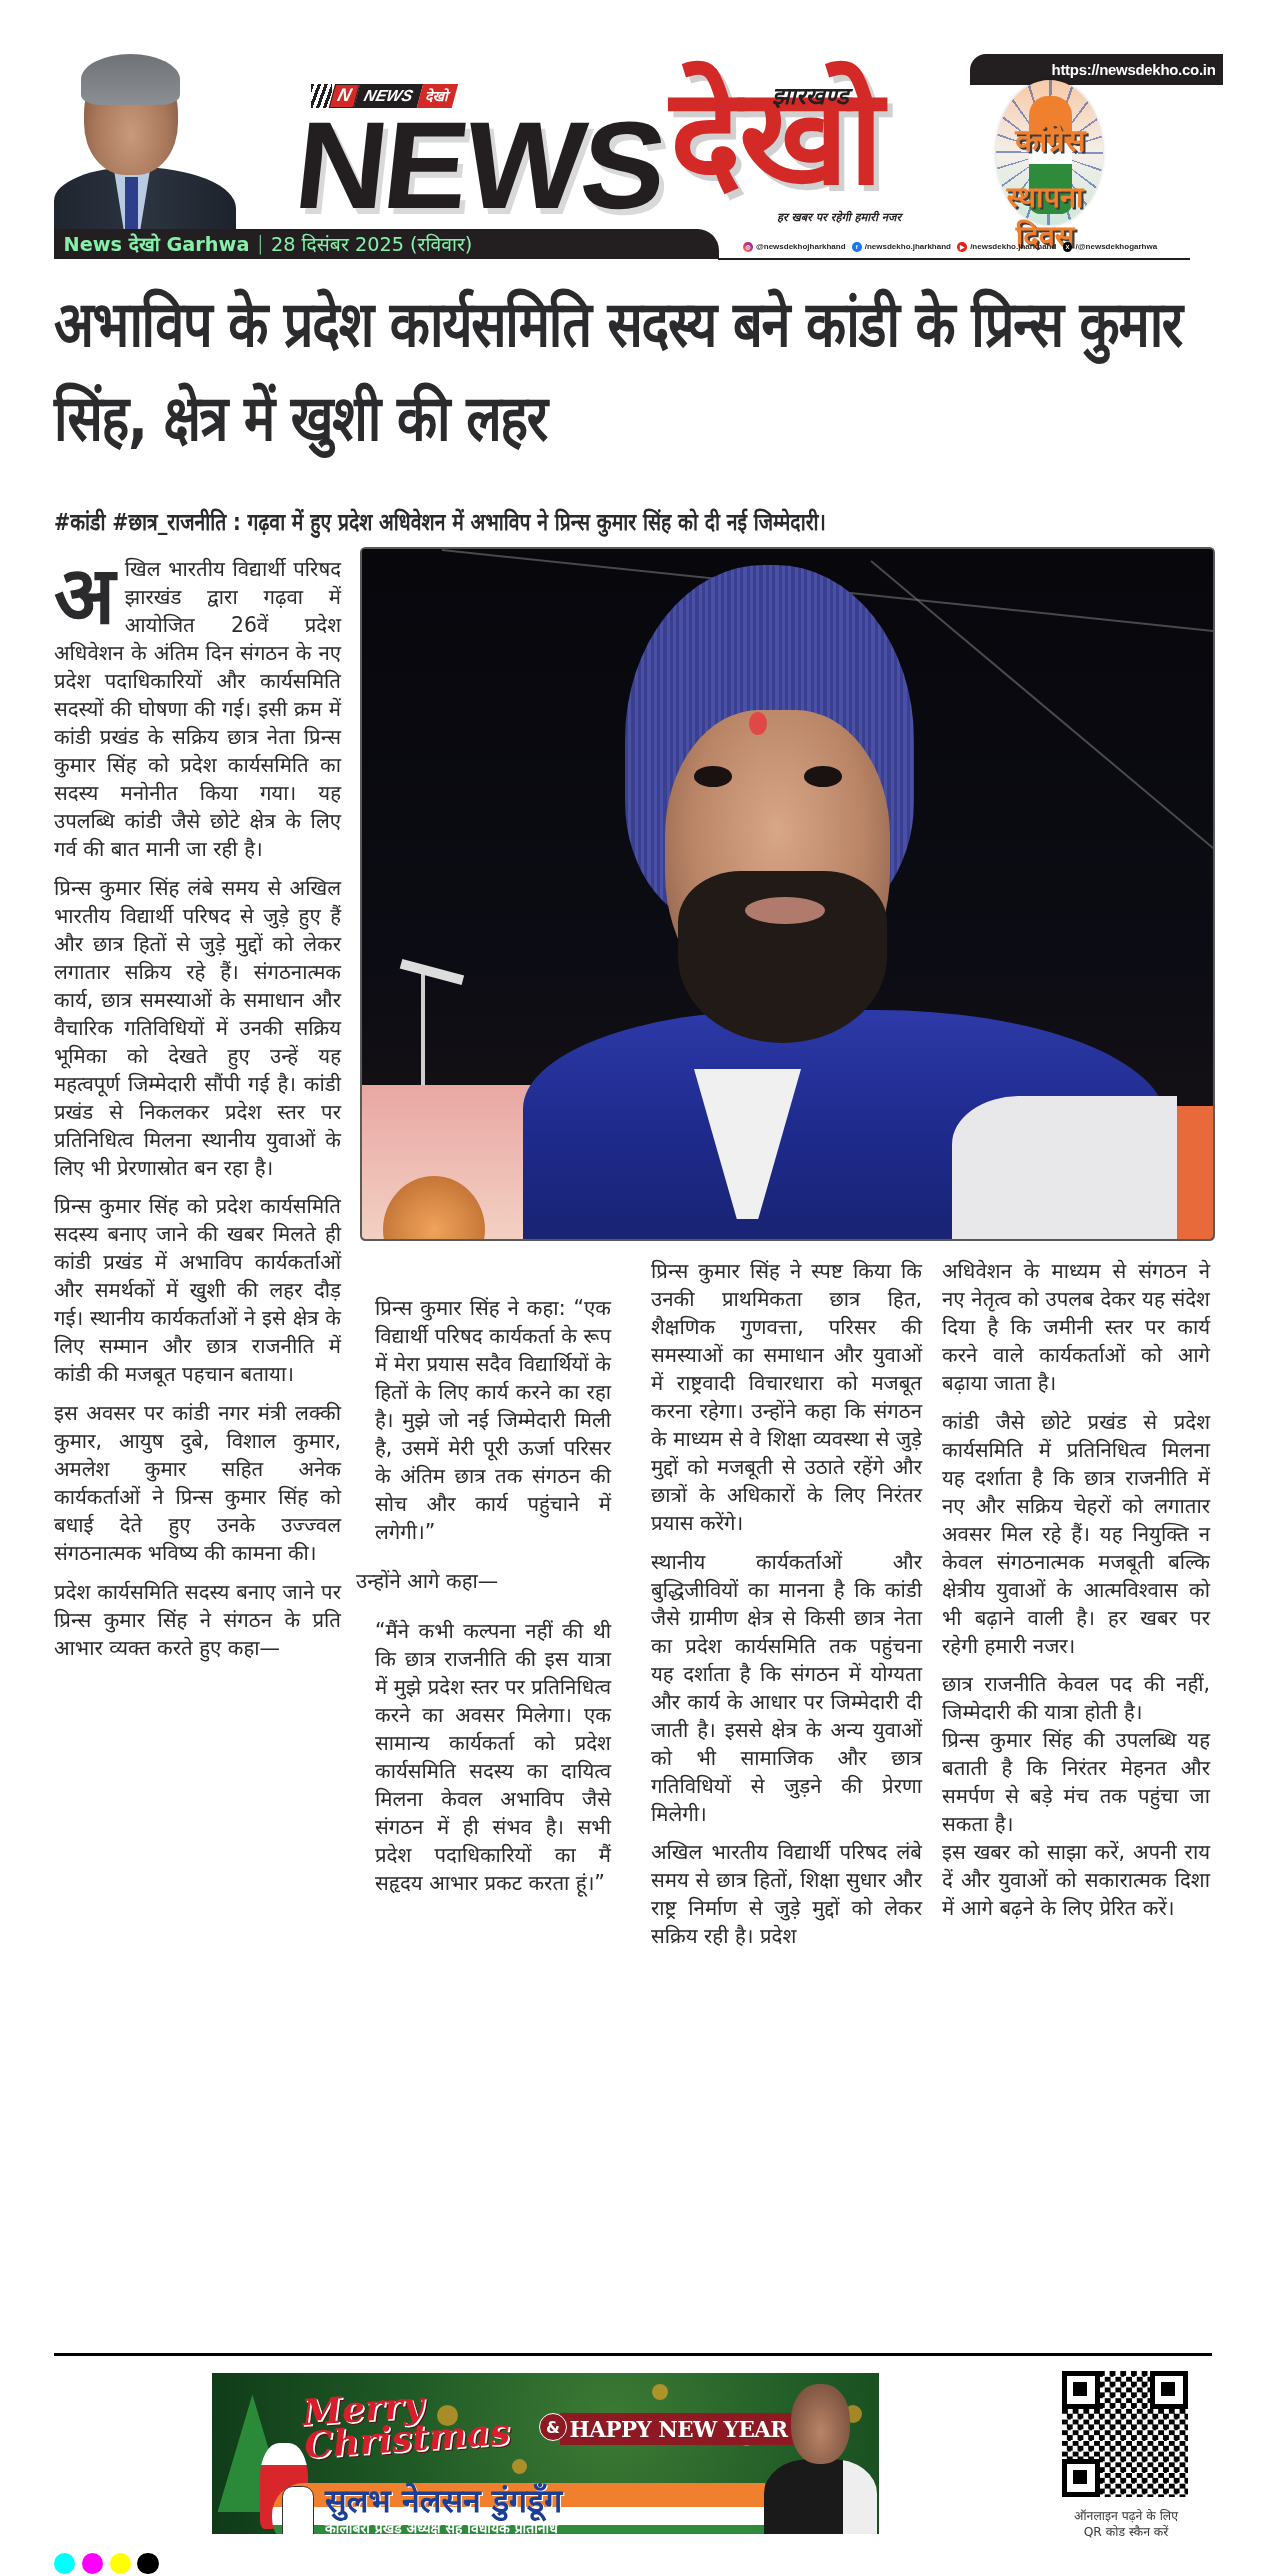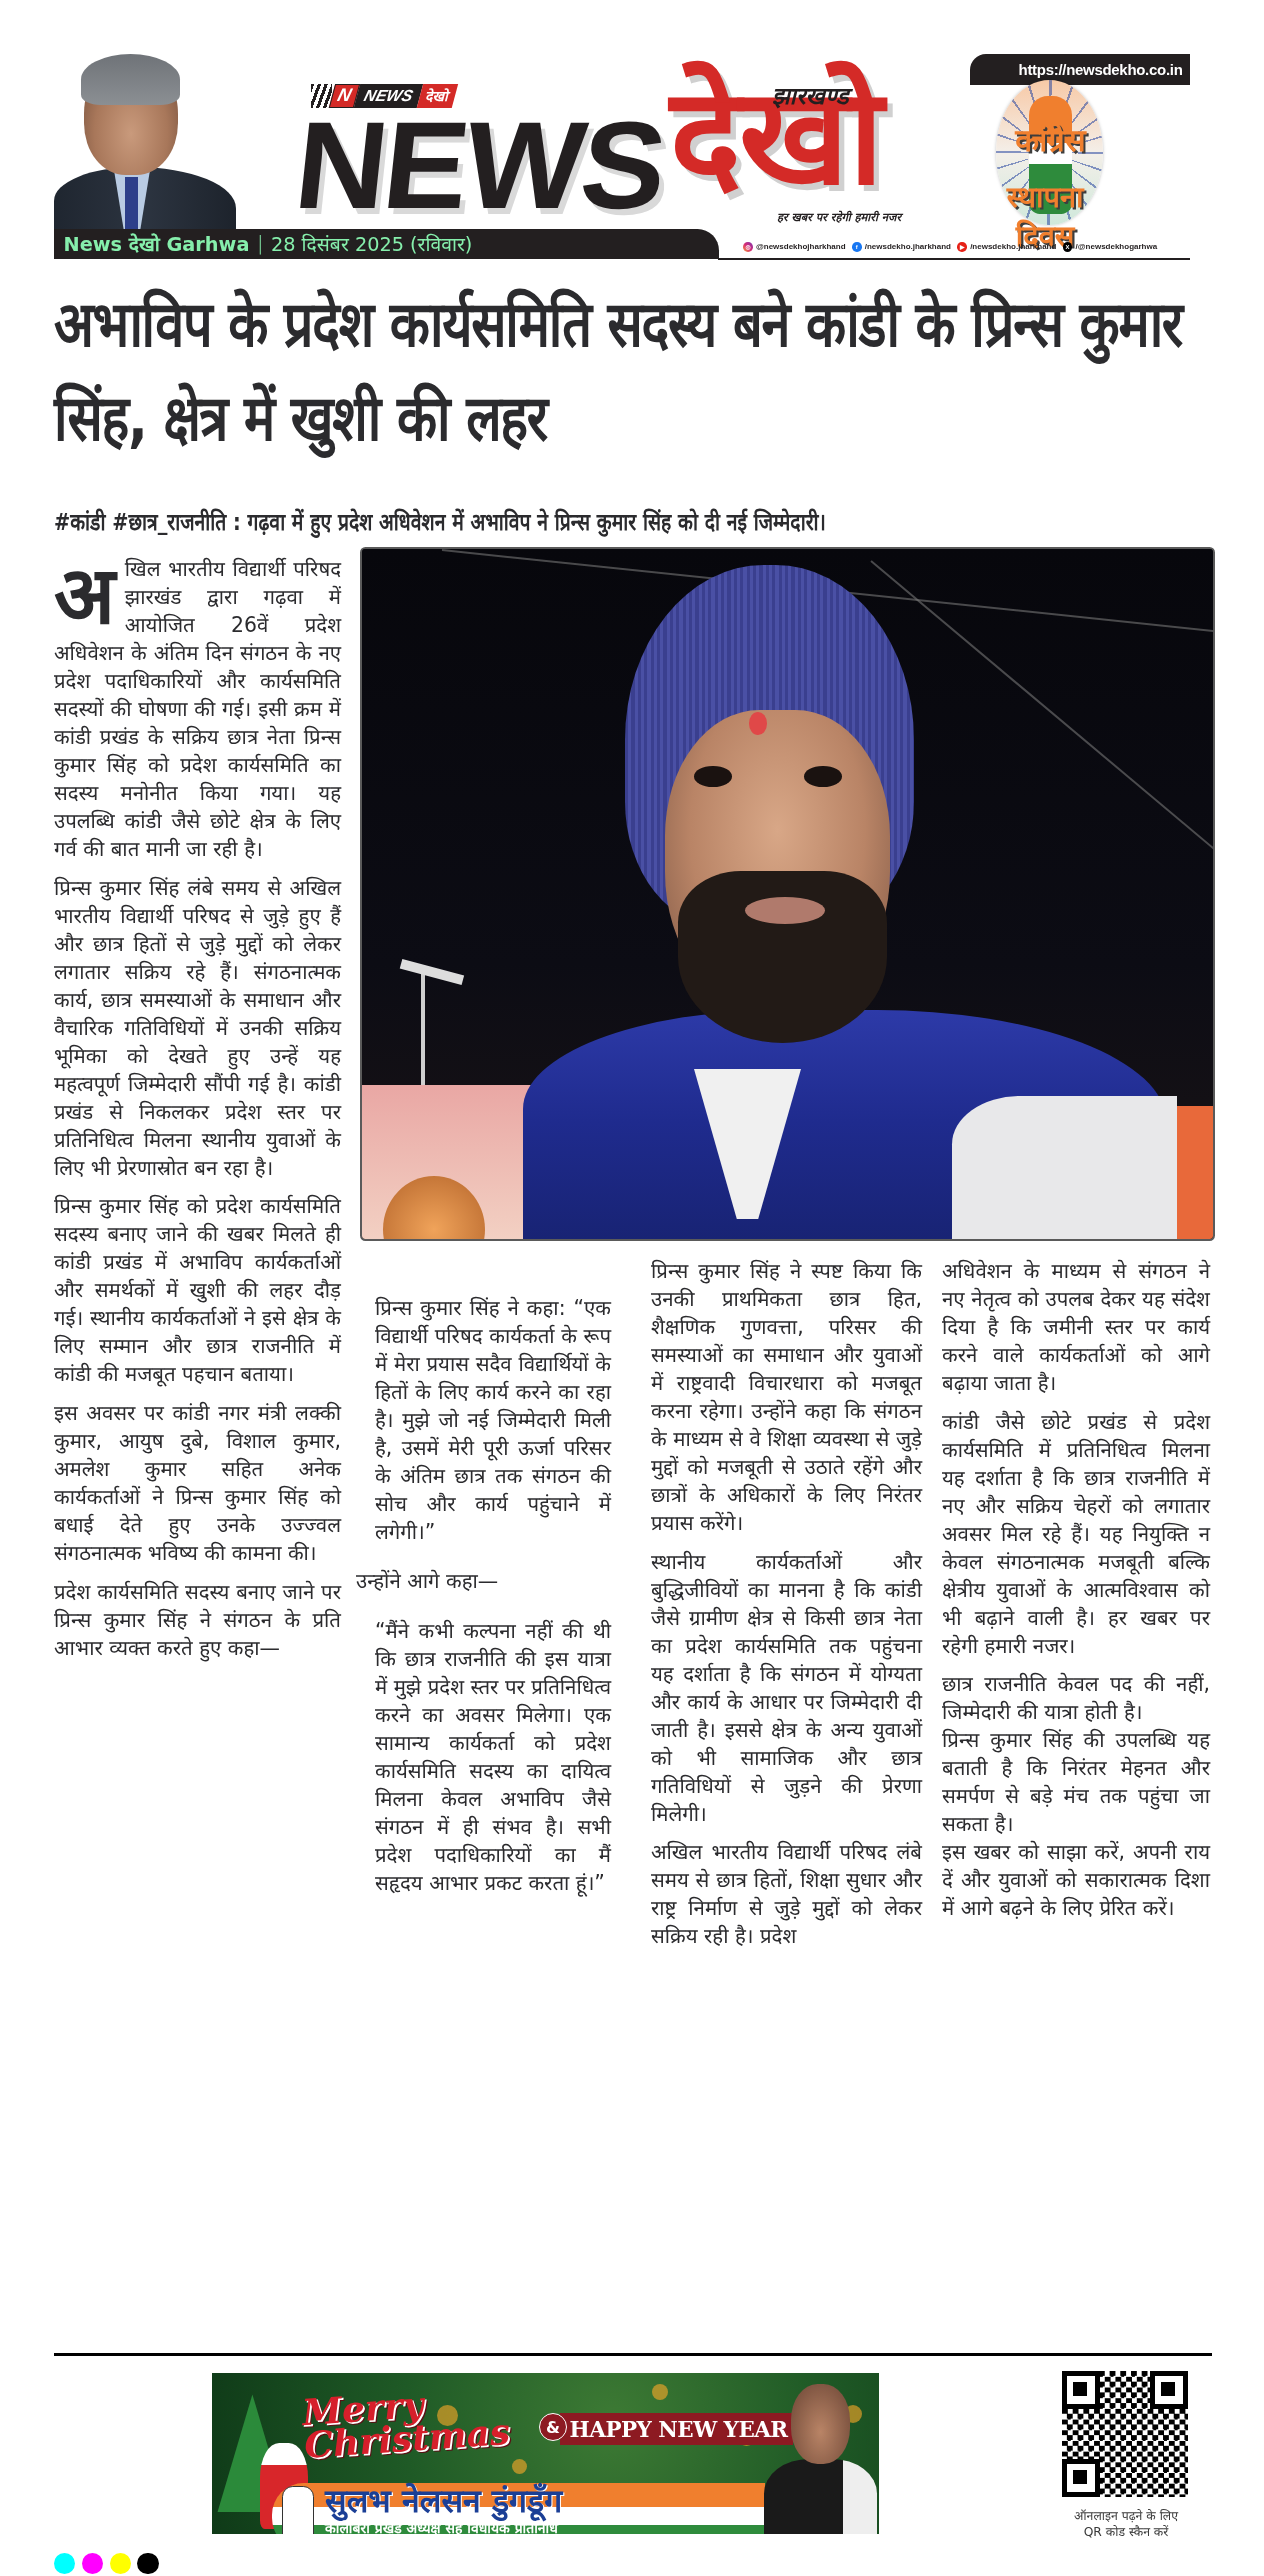--- a/index.html
+++ b/index.html
@@ -35,21 +35,21 @@
      display:flex; align-items:center; transform: skewX(-15deg); }
 
   .big-news { position:absolute; left: 300px; top: 103px; font-family: "Liberation Sans", sans-serif; font-weight: 900;
      font-size: 124px; line-height: 1; letter-spacing: -3.2px; color: #231f20; transform: scaleX(1.02) skewX(-6deg);
      text-shadow: 5.4px 6.4px 0 #d9d9d9; }
   .big-dekho { position:absolute; left: 670px; top: 70px; font-weight: 900; font-size: 134px; line-height: 1;
      color: #d42a27; text-shadow: 5.4px 6.4px 0 #d0d0d0; letter-spacing: -2.1px; }
   .jharkhand { position:absolute; left: 772px; top: 79px; font-size: 23.6px; font-weight: 700; color: #231f20; font-style: italic; }
   .tagline { position:absolute; left: 777px; top: 209px; font-size: 11.3px; font-weight: 700; font-style: italic; color:#231f20; }
 
-  .url-pill { position:absolute; left: 970px; top: 54px; width: 220px; height: 31px; background: #231f20;
+  .url-pill { position:absolute; left: 970px; top: 54px; width: 253px; height: 31px; background: #231f20;
      border-radius: 16px 0 0 0; color: #fff; font-family: "Liberation Sans", sans-serif; font-weight: 700; font-size: 15px;
      display:flex; align-items:center; justify-content:flex-end; padding-right: 7.5px; letter-spacing: -0.3px; }
 
   .emblem { position:absolute; left: 981px; top: 80px; width: 134px; height: 150px; }
   .emblem .disc { position:absolute; left: 15px; top: 0; width: 107px; height: 145px; border-radius: 50%;
      background: linear-gradient(180deg, #f7c9a6 0%, #f4efe9 50%, #cfe8db 100%); box-shadow: 0 0 3.2px rgba(0,0,0,0.25); }
   .emblem .rays { position:absolute; left: 15px; top: 0; width: 107px; height: 145px; border-radius: 50%;
      background: repeating-conic-gradient(from 0deg at 50% 50%, rgba(40,70,160,0.55) 0 2deg, transparent 2deg 18deg); }
   .emblem .hand { position:absolute; left: 48px; top: 16px; width: 43px; height: 118px; border-radius: 19px 19px 10.7px 10.7px;
      background: linear-gradient(180deg, #f07f2e 0%, #f07f2e 40%, #ffffff 40%, #ffffff 58%, #2e8b3c 58%, #2e8b3c 100%); }

